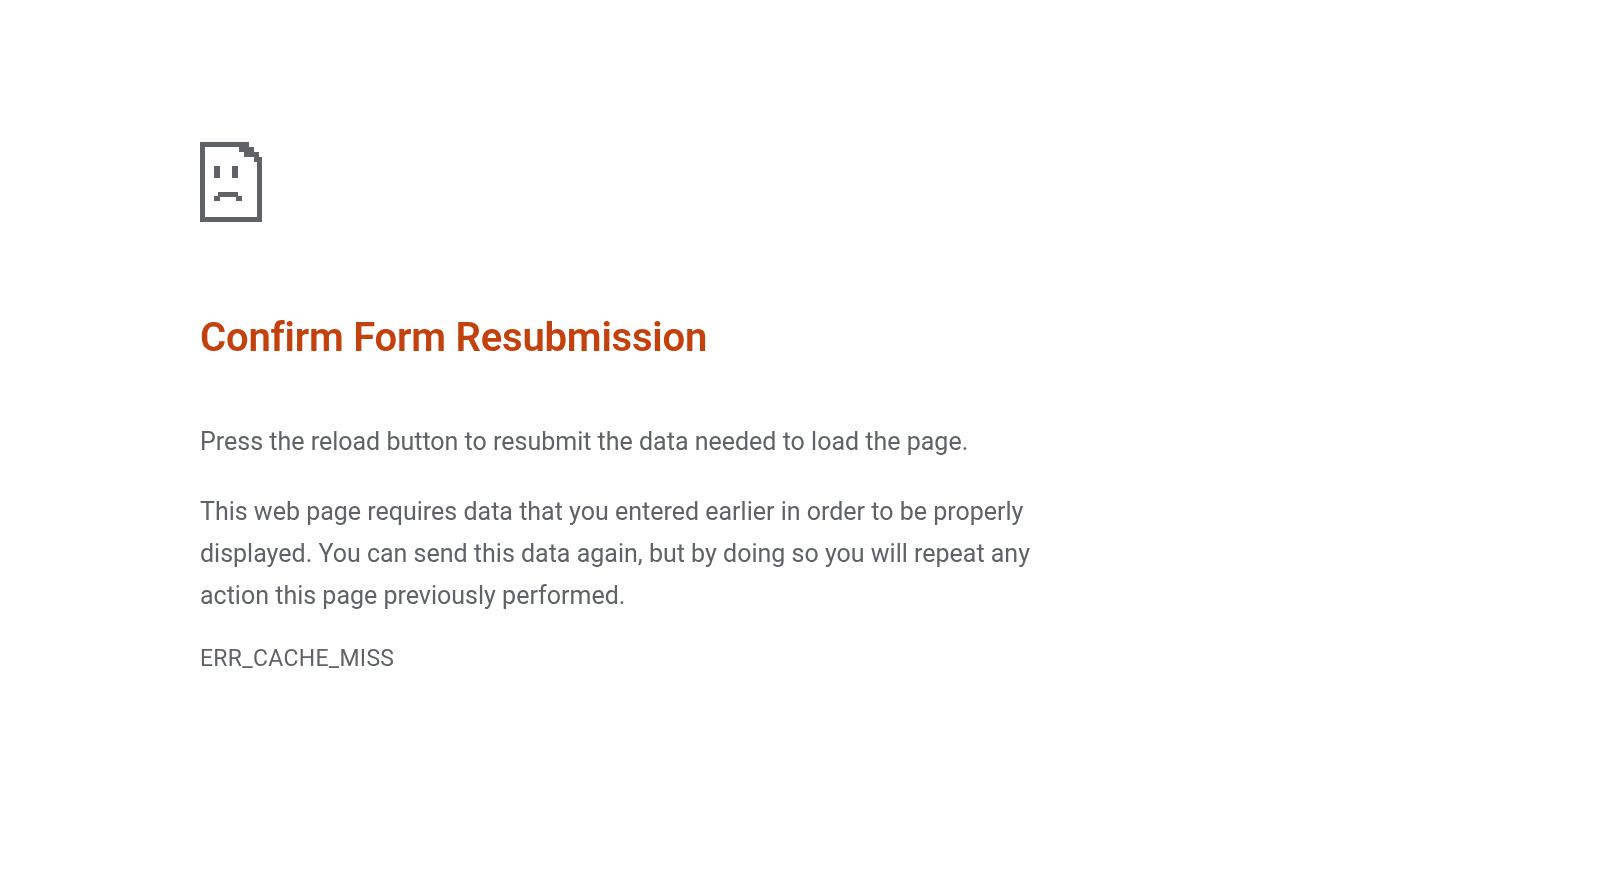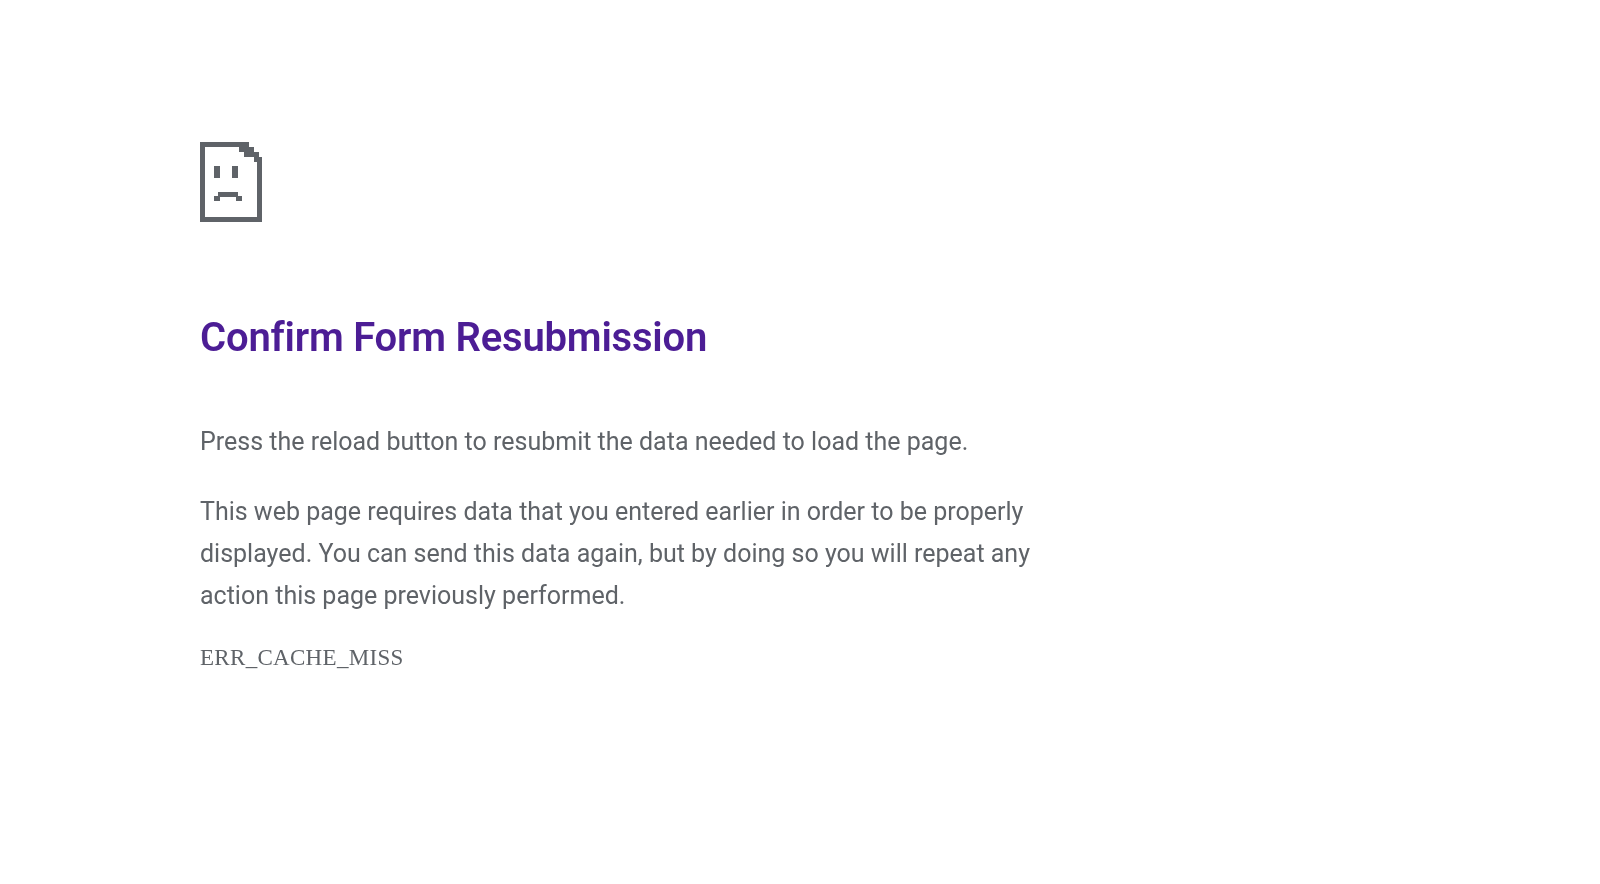--- a/index.html
+++ b/index.html
@@ -19,36 +19,35 @@
       padding-left: 200px;
       padding-right: 200px;
       max-width: 1240px;
     }
     .icon-wrap {
       margin-bottom: 92px;
     }
     .heading {
       font-size: 40px;
       font-weight: 600;
-      color: #4c1d95;
+      color: #c2410c;
       margin-bottom: 60px;
       letter-spacing: -0.2px;
     }
     .body-text {
       font-size: 25px;
       line-height: 1.68;
       color: #5f6368;
       margin-bottom: 28px;
       max-width: 1020px;
     }
     .error-code {
       font-size: 23px;
       color: #5f6368;
       letter-spacing: 0.3px;
-      font-family: Liberation Serif, serif;
     }
     .sad-page-icon svg {
       display: block;
     }
   </style>
 </head>
 <body>
 
 <div class="container">
 

